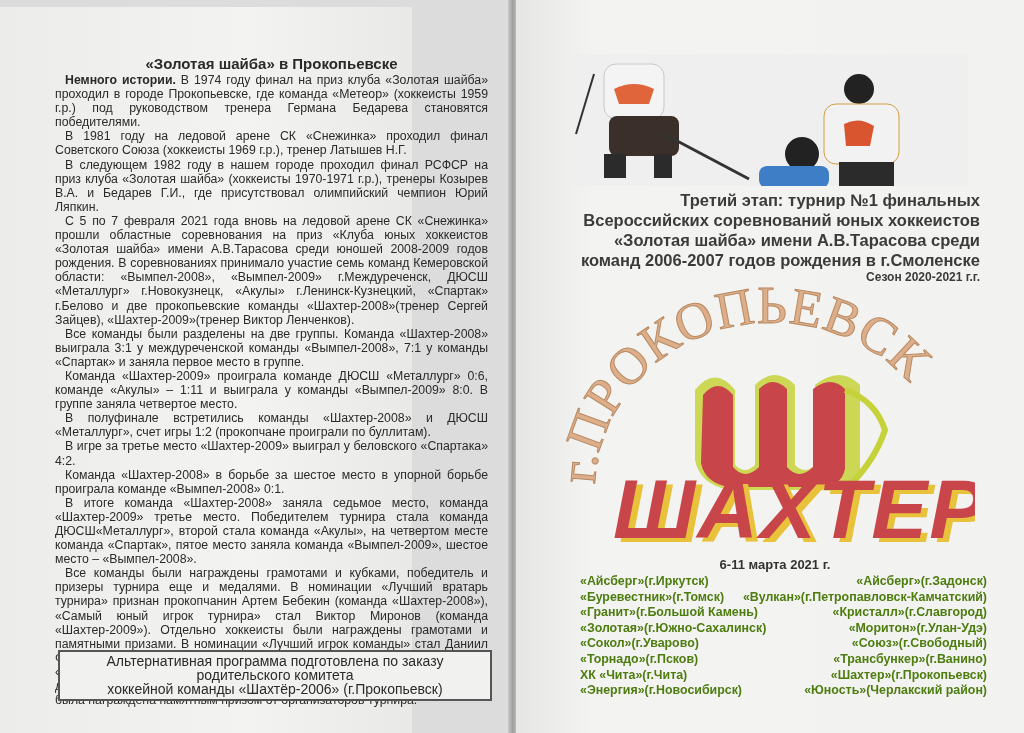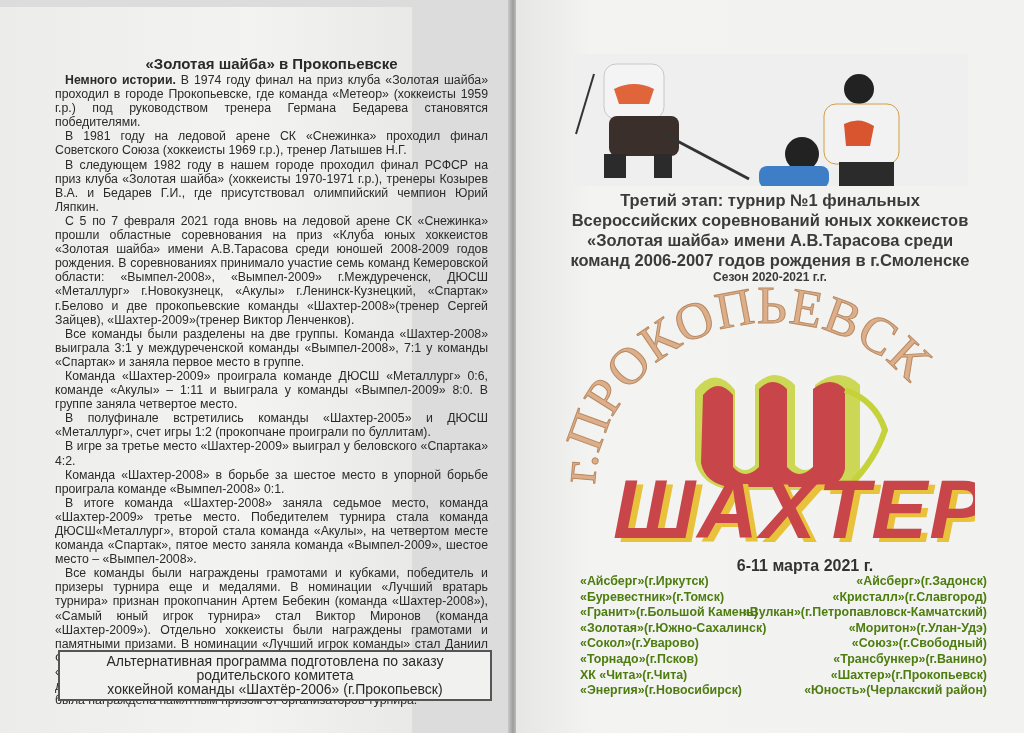--- a/index.html
+++ b/index.html
@@ -7,41 +7,41 @@
   .page{position:absolute;top:0;height:733px;background:#f2f2f0;}
   .left{left:0;width:412px;background:linear-gradient(90deg,#ececea 0%,#f3f3f1 60%,#e9e9e7 100%);margin-top:7px;}
   .right{left:516px;width:508px;background:linear-gradient(90deg,#e6e6e4 0%,#f3f3f1 15%,#f2f2f0 100%);}
   .spine{position:absolute;left:508px;top:0;width:10px;height:733px;background:linear-gradient(90deg,#c9c9c7,#9d9d9b 50%,#cfcfcd);}
   .lefttext{position:absolute;left:55px;top:48px;width:433px;font-size:12.3px;line-height:14.1px;color:#2a2a2a;text-align:justify;}
   .lefttext h1{margin:0 0 1px 0;font-size:15px;text-align:center;font-weight:bold;color:#2a2a2a;line-height:17px;}
   .lefttext p{margin:0;text-indent:10px;}
   .lefttext b{font-weight:bold;}
   .notebox{position:absolute;left:58px;top:643px;width:430px;border:2px solid #555;font-size:14px;line-height:14px;text-align:center;color:#2a2a2a;padding:2px 0 3px 0;background:#f1f1ef;}
   .photo{position:absolute;left:574px;top:54px;width:394px;height:132px;background:linear-gradient(180deg,#e7e7e7,#f3f3f3);overflow:hidden;}
-  .heading{position:absolute;left:560px;top:190px;width:420px;text-align:center;font-weight:bold;color:#3b3b3b;font-size:16.5px;line-height:20px;}
+  .heading{position:absolute;left:560px;top:190px;width:420px;text-align:right;font-weight:bold;color:#3b3b3b;font-size:16.5px;line-height:20px;}
   .season{font-size:12px;line-height:14px;}
   .logo{position:absolute;left:555px;top:280px;width:420px;height:275px;}
-  .date{position:absolute;left:590px;top:557px;width:430px;text-align:center;font-weight:bold;font-size:16px;color:#333;}
+  .date{position:absolute;left:560px;top:557px;width:430px;text-align:center;font-weight:bold;font-size:13px;color:#333;}
   .teams{position:absolute;top:574px;font-weight:bold;font-size:12.4px;line-height:15.6px;color:#4d7c0f;}
   .teams.l{left:580px;}
   .teams.r{right:37px;text-align:right;}
 </style>
 </head>
 <body>
 
 <div class="page left">
   <div class="lefttext">
     <h1>«Золотая шайба» в Прокопьевске</h1>
     <p><b>Немного истории.</b><span> В 1974 году финал на приз клуба «Золотая шайба» проходил в городе Прокопьевске, где команда «Метеор» (хоккеисты 1959 г.р.) под руководством тренера Германа Бедарева становятся победителями.</span></p>
     <p>В 1981 году на ледовой арене СК «Снежинка» проходил финал Советского Союза (хоккеисты 1969 г.р.), тренер Латышев Н.Г.</p>
     <p>В следующем 1982 году в нашем городе проходил финал РСФСР на приз клуба «Золотая шайба» (хоккеисты 1970-1971 г.р.), тренеры Козырев В.А. и Бедарев Г.И., где присутствовал олимпийский чемпион Юрий Ляпкин.</p>
     <p>С 5 по 7 февраля 2021 года вновь на ледовой арене СК «Снежинка» прошли областные соревнования на приз «Клуба юных хоккеистов «Золотая шайба» имени А.В.Тарасова среди юношей 2008-2009 годов рождения. В соревнованиях принимало участие семь команд Кемеровской области: «Вымпел-2008», «Вымпел-2009» г.Междуреченск, ДЮСШ «Металлург» г.Новокузнецк, «Акулы» г.Ленинск-Кузнецкий, «Спартак» г.Белово и две прокопьевские команды «Шахтер-2008»(тренер Сергей Зайцев), «Шахтер-2009»(тренер Виктор Ленченков).</p>
     <p>Все команды были разделены на две группы. Команда «Шахтер-2008» выиграла 3:1 у междуреченской команды «Вымпел-2008», 7:1 у команды «Спартак» и заняла первое место в группе.</p>
     <p>Команда «Шахтер-2009» проиграла команде ДЮСШ «Металлург» 0:6, команде «Акулы» – 1:11 и выиграла у команды «Вымпел-2009» 8:0. В группе заняла четвертое место.</p>
-    <p>В полуфинале встретились команды «Шахтер-2005» и ДЮСШ «Металлург», счет игры 1:2 (прокопчане проиграли по буллитам).</p>
+    <p>В полуфинале встретились команды «Шахтер-2008» и ДЮСШ «Металлург», счет игры 1:2 (прокопчане проиграли по буллитам).</p>
     <p>В игре за третье место «Шахтер-2009» выиграл у беловского «Спартака» 4:2.</p>
     <p>Команда «Шахтер-2008» в борьбе за шестое место в упорной борьбе проиграла команде «Вымпел-2008» 0:1.</p>
     <p>В итоге команда «Шахтер-2008» заняла седьмое место, команда «Шахтер-2009» третье место. Победителем турнира стала команда ДЮСШ«Металлург», второй стала команда «Акулы», на четвертом месте команда «Спартак», пятое место заняла команда «Вымпел-2009», шестое место – «Вымпел-2008».</p>
     <p>Все команды были награждены грамотами и кубками, победитель и призеры турнира еще и медалями. В номинации «Лучший вратарь турнира» признан прокопчанин Артем Бебекин (команда «Шахтер-2008»), «Самый юный игрок турнира» стал Виктор Миронов (команда «Шахтер-2009»). Отдельно хоккеисты были награждены грамотами и памятными призами. В номинации «Лучший игрок команды» стал Даниил Фролов (команда «Шахтер-2008») и Кирилл Соболев (команда «Шахтер-2009»), которые награждены памятными призами. Единственная девочка турнира Полина Волкова - нападающая команды «Шахтер-2009» была награждена памятным призом от организаторов турнира.</p>
   </div>
   <div class="notebox">
     <div>Альтернативная программа подготовлена по заказу родительского комитета</div>
     <div>хоккейной команды «Шахтёр-2006» (г.Прокопьевск)</div>
   </div>
 </div>
@@ -109,20 +109,20 @@
   <div>«Гранит»(г.Большой Камень)</div>
   <div>«Золотая»(г.Южно-Сахалинск)</div>
   <div>«Сокол»(г.Уварово)</div>
   <div>«Торнадо»(г.Псков)</div>
   <div>ХК «Чита»(г.Чита)</div>
   <div>«Энергия»(г.Новосибирск)</div>
 </div>
 
 <div class="teams r">
   <div>«Айсберг»(г.Задонск)</div>
+  <div>«Вулкан»(г.Петропавловск-Камчатский)</div>
   <div>«Кристалл»(г.Славгород)</div>
-  <div>«Вулкан»(г.Петропавловск-Камчатский)</div>
   <div>«Моритон»(г.Улан-Удэ)</div>
   <div>«Союз»(г.Свободный)</div>
   <div>«Трансбункер»(г.Ванино)</div>
   <div>«Шахтер»(г.Прокопьевск)</div>
   <div>«Юность»(Черлакский район)</div>
 </div>
 
 </body></html>

